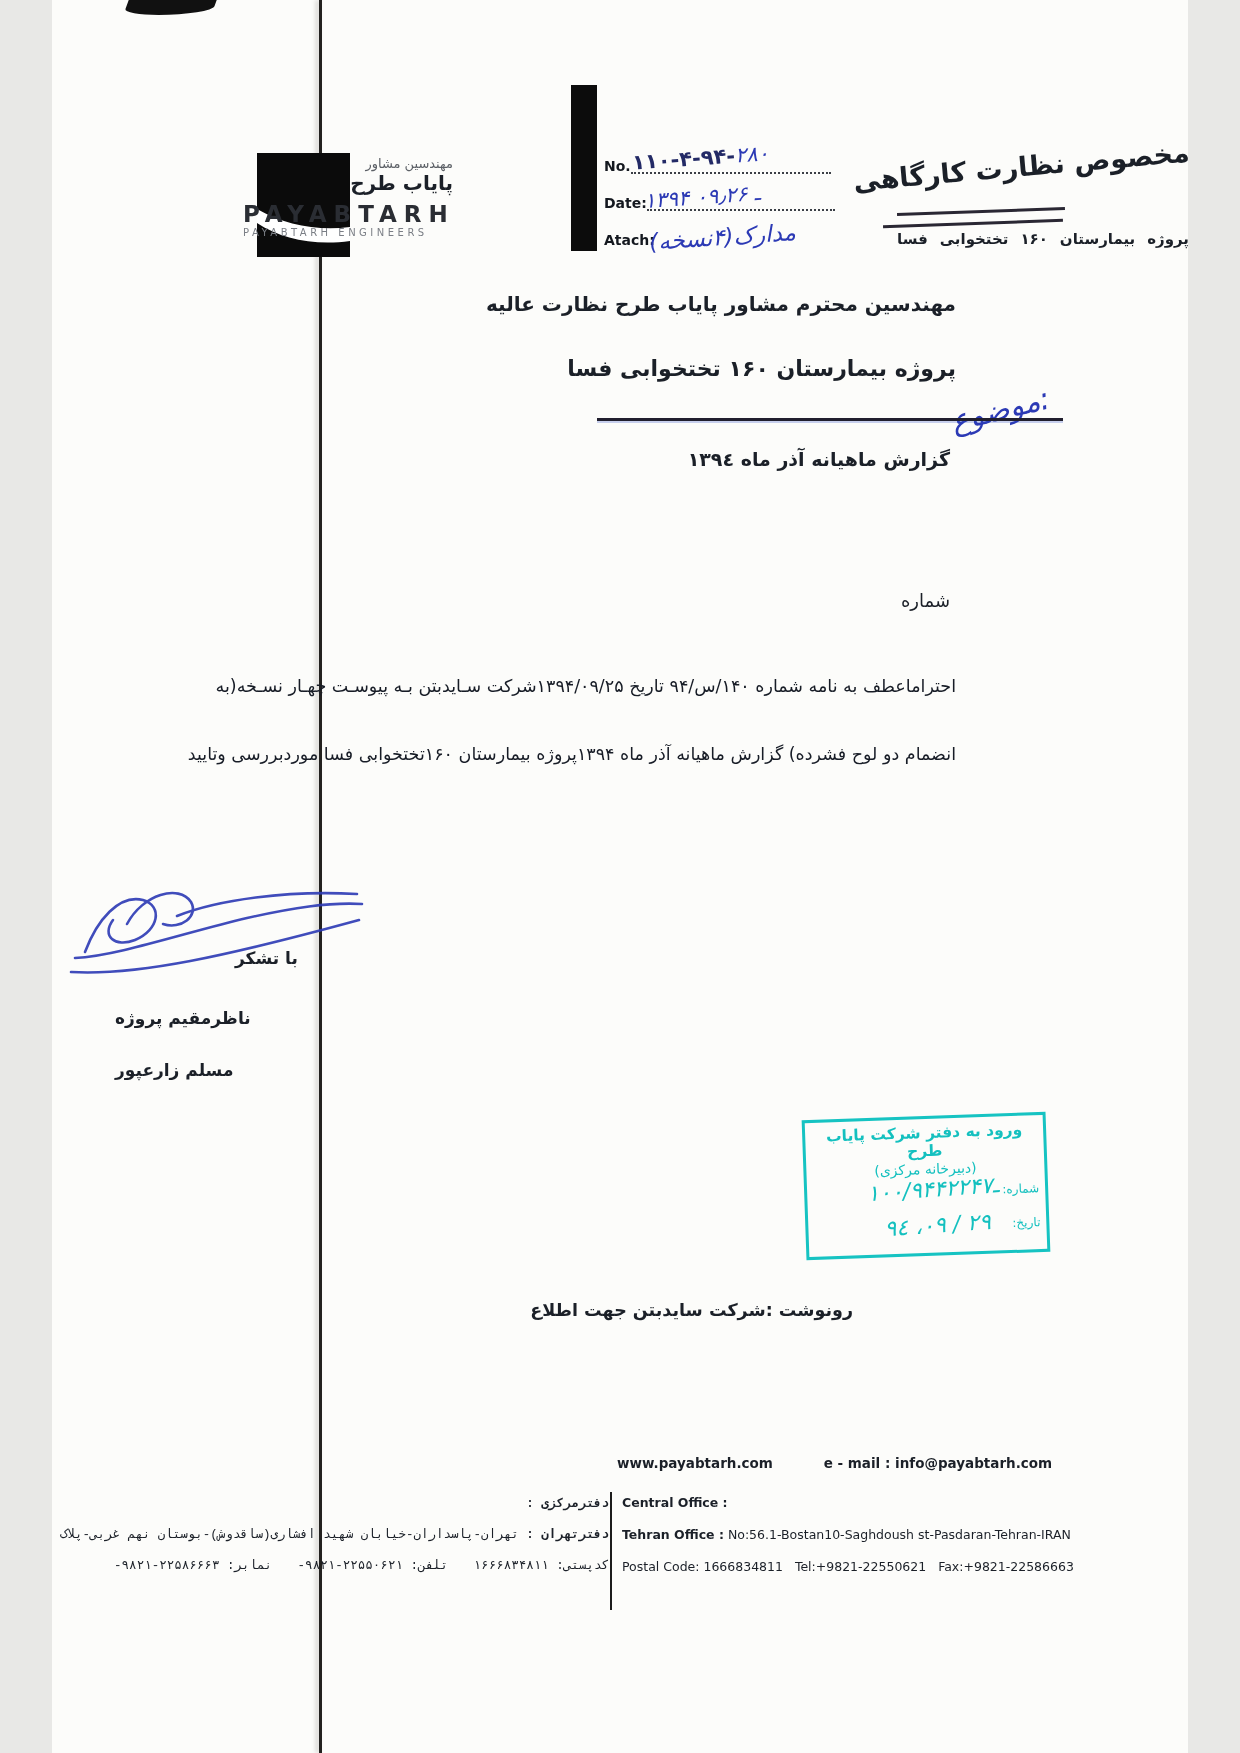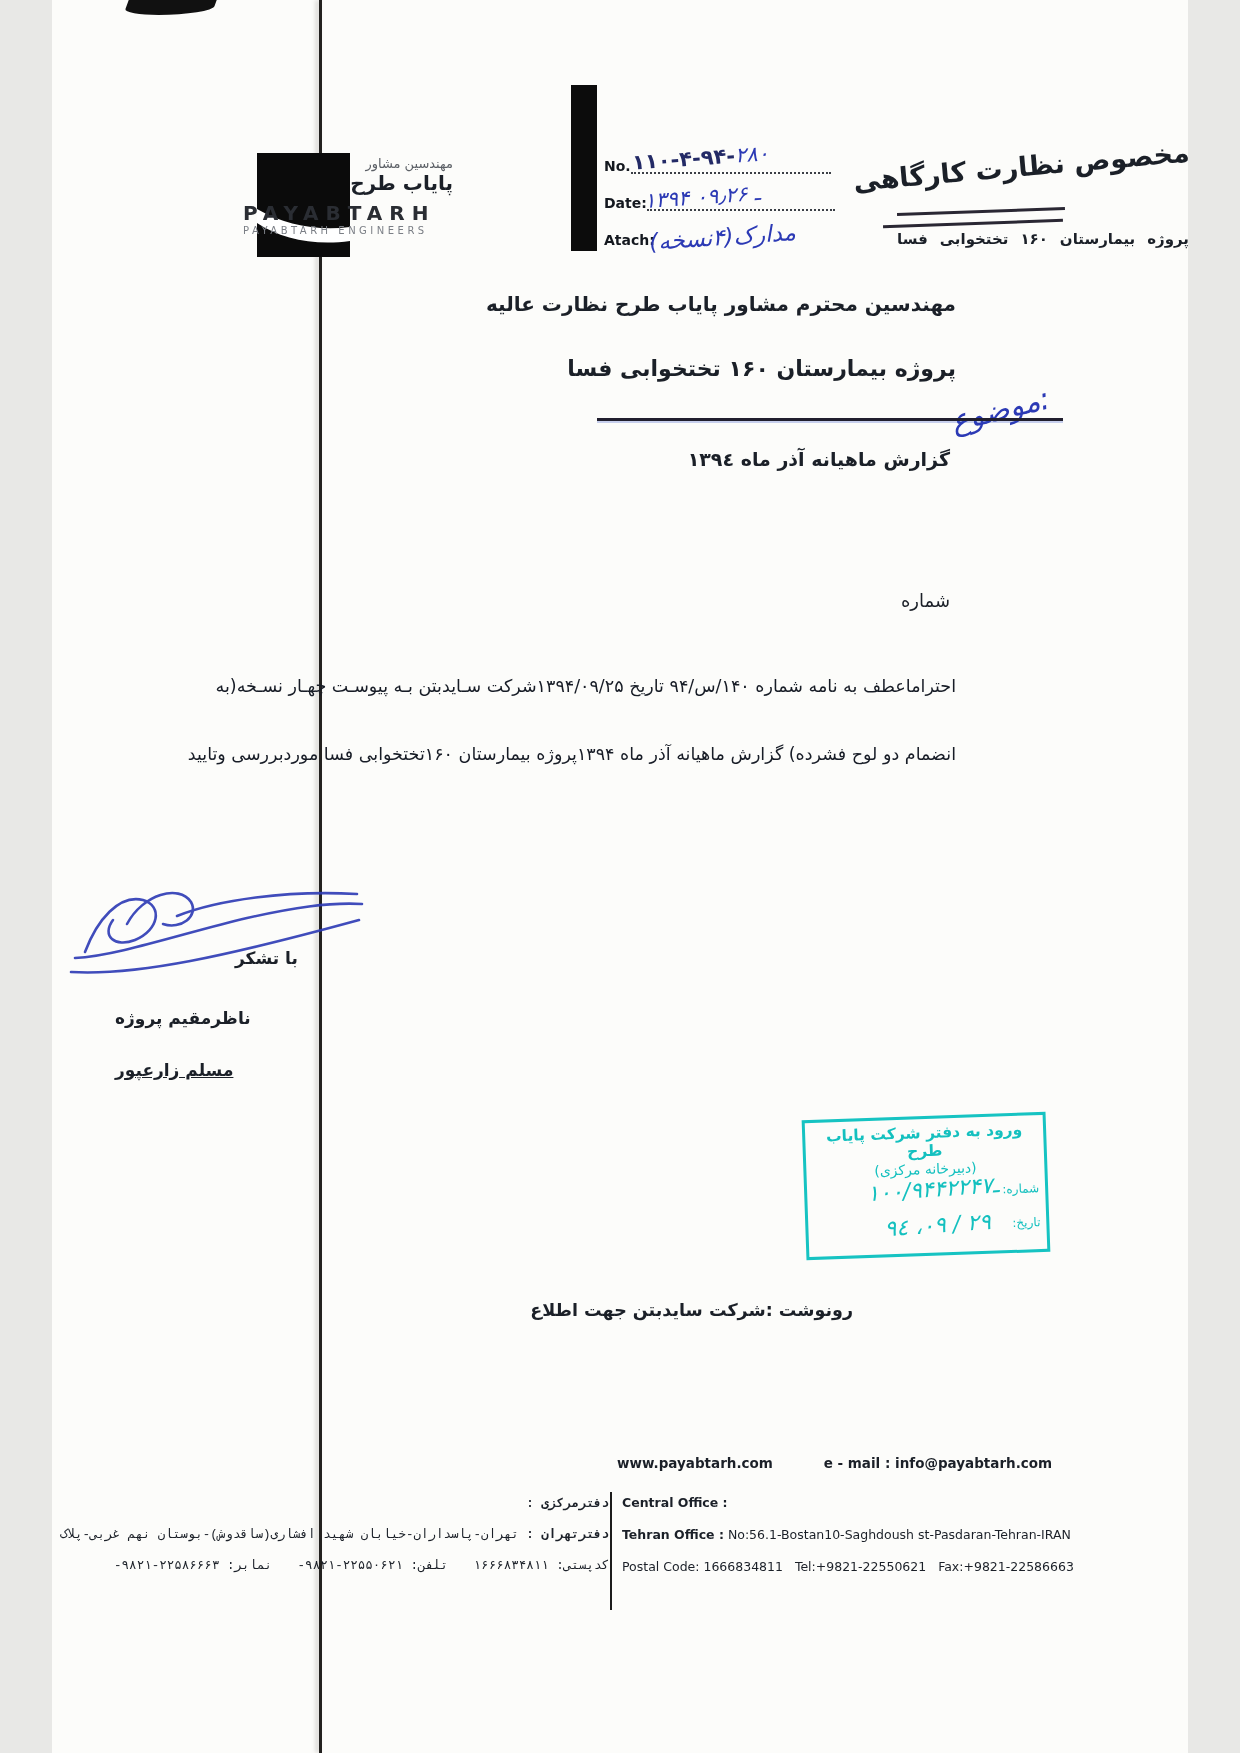--- a/index.html
+++ b/index.html
@@ -22,21 +22,21 @@
   
   .smudge-top{left:74px;top:0;width:88px;height:15px;background:#111;border-radius:0 0 60% 40%;transform:skewX(-20deg);}
   .fold-line{left:267px;top:0;width:3px;height:1753px;background:#23211f;box-shadow:-3px 0 4px rgba(120,115,110,.35);}
 
   
   .logo-box{left:205px;top:153px;width:93px;height:104px;}
   .black-bar{left:519px;top:85px;width:26px;height:166px;background:#0c0c0c;}
   .brand{right:735px;top:156px;width:210px;text-align:left;}
   .brand .fa-small{font-size:13px;color:#5c6066;text-align:right;direction:rtl;letter-spacing:1px;}
   .brand .fa-big{font-size:20px;font-weight:bold;text-align:right;direction:rtl;line-height:1.2;}
-  .brand .en-big{font-size:20px;font-weight:bold;letter-spacing:7px;color:#2a2d33;margin-top:6px;white-space:nowrap;}
+  .brand .en-big{font-size:23px;font-weight:bold;letter-spacing:7px;color:#2a2d33;margin-top:6px;white-space:nowrap;}
   .brand .en-small{font-size:10px;color:#7a7e85;letter-spacing:3.5px;white-space:nowrap;}
 
   .ref-block{left:552px;top:158px;width:260px;font-size:14px;}
   .ref-row{position:relative;margin-bottom:13px;height:24px;}
   .ref-label{font-weight:bold;color:#14181f;}
   .dotline{display:inline-block;border-bottom:2px dotted #3b3f46;vertical-align:bottom;}
   .ref-hand{position:absolute;font-size:21px;white-space:nowrap;transform:rotate(-4deg);}
 
   .hdr-title{left:828px;top:150px;width:310px;font-size:27px;font-weight:bold;transform:rotate(-5deg);white-space:nowrap;direction:rtl;}
   .hdr-line{height:3px;background:#2a2733;transform:rotate(-2deg);}
@@ -47,21 +47,21 @@
   .project{right:232px;top:356px;font-size:22px;font-weight:bold;letter-spacing:1px;white-space:nowrap;}
   .subject-hand{left:898px;top:392px;font-size:30px;transform:rotate(-14deg);white-space:nowrap;}
   .subject-underline{left:545px;top:418px;width:466px;height:3px;background:#211f2e;box-shadow:0 2px 0 rgba(40,70,200,.25);}
   .subject-text{right:238px;top:448px;font-size:19px;font-weight:bold;white-space:nowrap;}
   .salutation{right:238px;top:590px;font-size:18px;}
   .bodyline{right:232px;left:90px;font-size:17.5px;direction:rtl;text-align:right;white-space:nowrap;color:#171c26;}
   .bl1{top:676px;text-align:right;} .bl2{top:744px;text-align:right;} .bl3{top:810px;}
 
   .closing{left:183px;top:948px;font-size:17px;font-weight:bold;}
   .signer-title{left:63px;top:1008px;font-size:17px;font-weight:bold;}
-  .signer-name{left:63px;top:1060px;font-size:17px;font-weight:bold;text-decoration:underline;}
+  .signer-name{left:63px;top:1060px;font-size:17px;font-weight:bold;}
   .signature{left:15px;top:860px;width:300px;height:130px;}
 
   
   .stamp{left:752px;top:1116px;width:244px;height:140px;border:3px solid #16c3c2;transform:rotate(-2deg);padding:5px 8px;box-sizing:border-box;direction:rtl;}
   .stamp .s1{font-size:15.5px;font-weight:bold;text-align:center;}
   .stamp .s2{font-size:14px;text-align:center;margin-top:1px;}
   .stamp .srow{position:relative;margin-top:4px;height:30px;}
   .stamp .slabel{position:absolute;right:-2px;top:4px;font-size:12px;}
   .stamp .sval{position:absolute;right:38px;top:-4px;font-size:22px;font-style:italic;white-space:nowrap;transform:rotate(-2deg);}
 

